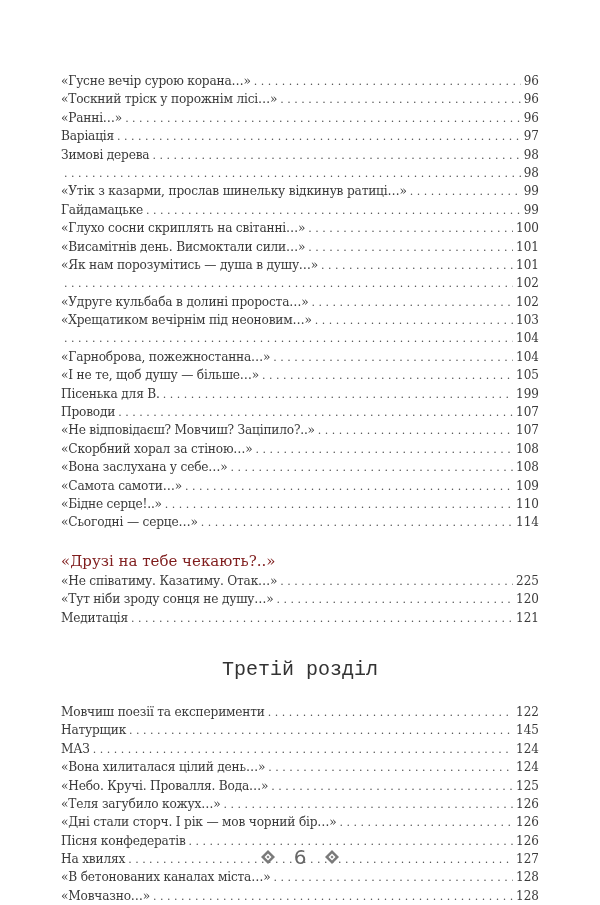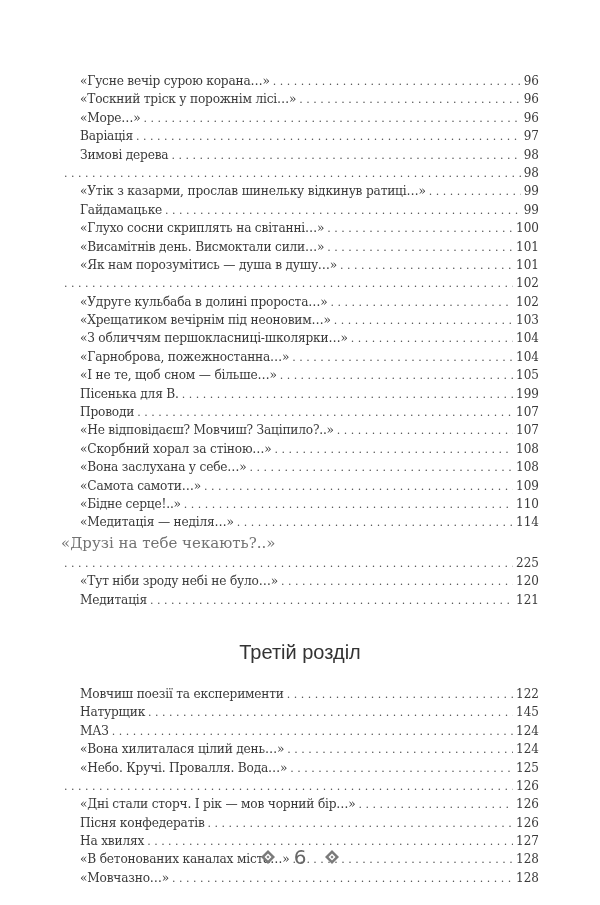--- a/index.html
+++ b/index.html
@@ -11,39 +11,39 @@
       overflow: hidden;
       font-family: "DejaVu Serif", "Liberation Serif", serif;
     }
     .page { position: absolute; left: 61px; top: 72px; width: 478px; }
     .toc-line {
       display: flex; align-items: baseline;
       height: 18.4px; line-height: 18.4px;
       font-size: 12.2px;
       white-space: nowrap;
     }
-    .toc-title { flex: 0 0 auto; letter-spacing: -0.2px; margin-left: 19px; }
+    .toc-title { flex: 0 0 auto; letter-spacing: -0.2px; }
     .toc-dots {
       flex: 1 1 auto; overflow: hidden;
       margin: 0 3px;
       color: #555;
       letter-spacing: 2.6px;
       font-size: 11px;
     }
     .toc-dots::before {
       content: ". . . . . . . . . . . . . . . . . . . . . . . . . . . . . . . . . . . . . . . . . . . . . . . . . . . . . . . . . . . . . . . . . . . . . . . . . . . . . . . . . . . . . . . . . . . . . . . . . . . . . .";
       letter-spacing: 0;
     }
     .toc-page { flex: 0 0 auto; text-align: right; font-size: 12px; }
     .subsection {
       font-size: 15px; height: 22px; line-height: 22px;
-      color: #737373; margin-top: 0;
+      color: #7f1d1d; margin-top: 18px;
     }
     .section-heading {
-      font-family: Liberation Sans, sans-serif;
+      font-family: Liberation Mono, monospace;
       font-size: 20px; text-align: center;
       color: #333;
       margin: 30px 0 20px 0;
       height: 26px; line-height: 26px;
     }
     .footer {
       position: absolute; left: 0; right: 0; top: 845px;
       display: flex; justify-content: center; align-items: center; gap: 18px;
       color: #777;
     }
@@ -62,21 +62,21 @@
         <span class="toc-title">«Гусне вечір сурою корана…»</span>
         <span class="toc-dots"></span>
         <span class="toc-page">96</span>
       </div>
       <div class="toc-line">
         <span class="toc-title">«Тоскний тріск у порожнім лісі…»</span>
         <span class="toc-dots"></span>
         <span class="toc-page">96</span>
       </div>
       <div class="toc-line">
-        <span class="toc-title">«Море…»</span>
+        <span class="toc-title">«Ранні…»</span>
         <span class="toc-dots"></span>
         <span class="toc-page">96</span>
       </div>
       <div class="toc-line">
         <span class="toc-title">Варіація</span>
         <span class="toc-dots"></span>
         <span class="toc-page">97</span>
       </div>
       <div class="toc-line">
         <span class="toc-title">Зимові дерева</span>
@@ -120,31 +120,30 @@
         <span class="toc-title">«Удруге кульбаба в долині пророста…»</span>
         <span class="toc-dots"></span>
         <span class="toc-page">102</span>
       </div>
       <div class="toc-line">
         <span class="toc-title">«Хрещатиком вечірнім під неоновим…»</span>
         <span class="toc-dots"></span>
         <span class="toc-page">103</span>
       </div>
       <div class="toc-line">
-        <span class="toc-title">«З обличчям першокласниці-школярки…»</span>
         <span class="toc-dots"></span>
         <span class="toc-page">104</span>
       </div>
       <div class="toc-line">
         <span class="toc-title">«Гарноброва, пожежностанна…»</span>
         <span class="toc-dots"></span>
         <span class="toc-page">104</span>
       </div>
       <div class="toc-line">
-        <span class="toc-title">«І не те, щоб сном — більше…»</span>
+        <span class="toc-title">«І не те, щоб душу — більше…»</span>
         <span class="toc-dots"></span>
         <span class="toc-page">105</span>
       </div>
       <div class="toc-line">
         <span class="toc-title">Пісенька для В.</span>
         <span class="toc-dots"></span>
         <span class="toc-page">199</span>
       </div>
       <div class="toc-line">
         <span class="toc-title">Проводи</span>
@@ -170,34 +169,35 @@
         <span class="toc-title">«Самота самоти…»</span>
         <span class="toc-dots"></span>
         <span class="toc-page">109</span>
       </div>
       <div class="toc-line">
         <span class="toc-title">«Бідне серце!..»</span>
         <span class="toc-dots"></span>
         <span class="toc-page">110</span>
       </div>
       <div class="toc-line">
-        <span class="toc-title">«Медитація — неділя…»</span>
+        <span class="toc-title">«Сьогодні — серце…»</span>
         <span class="toc-dots"></span>
         <span class="toc-page">114</span>
       </div>
     </div>
 
   <div class="subsection">«Друзі на тебе чекають?..»</div>
   <div id="sub-items">
       <div class="toc-line">
+        <span class="toc-title">«Не співатиму. Казатиму. Отак…»</span>
         <span class="toc-dots"></span>
         <span class="toc-page">225</span>
       </div>
       <div class="toc-line">
-        <span class="toc-title">«Тут ніби зроду небі не було…»</span>
+        <span class="toc-title">«Тут ніби зроду сонця не душу…»</span>
         <span class="toc-dots"></span>
         <span class="toc-page">120</span>
       </div>
       <div class="toc-line">
         <span class="toc-title">Медитація</span>
         <span class="toc-dots"></span>
         <span class="toc-page">121</span>
       </div>
     </div>
 
@@ -222,20 +222,21 @@
         <span class="toc-title">«Вона хилиталася цілий день…»</span>
         <span class="toc-dots"></span>
         <span class="toc-page">124</span>
       </div>
       <div class="toc-line">
         <span class="toc-title">«Небо. Кручі. Провалля. Вода…»</span>
         <span class="toc-dots"></span>
         <span class="toc-page">125</span>
       </div>
       <div class="toc-line">
+        <span class="toc-title">«Теля загубило кожух…»</span>
         <span class="toc-dots"></span>
         <span class="toc-page">126</span>
       </div>
       <div class="toc-line">
         <span class="toc-title">«Дні стали сторч. І рік — мов чорний бір…»</span>
         <span class="toc-dots"></span>
         <span class="toc-page">126</span>
       </div>
       <div class="toc-line">
         <span class="toc-title">Пісня конфедератів</span>

